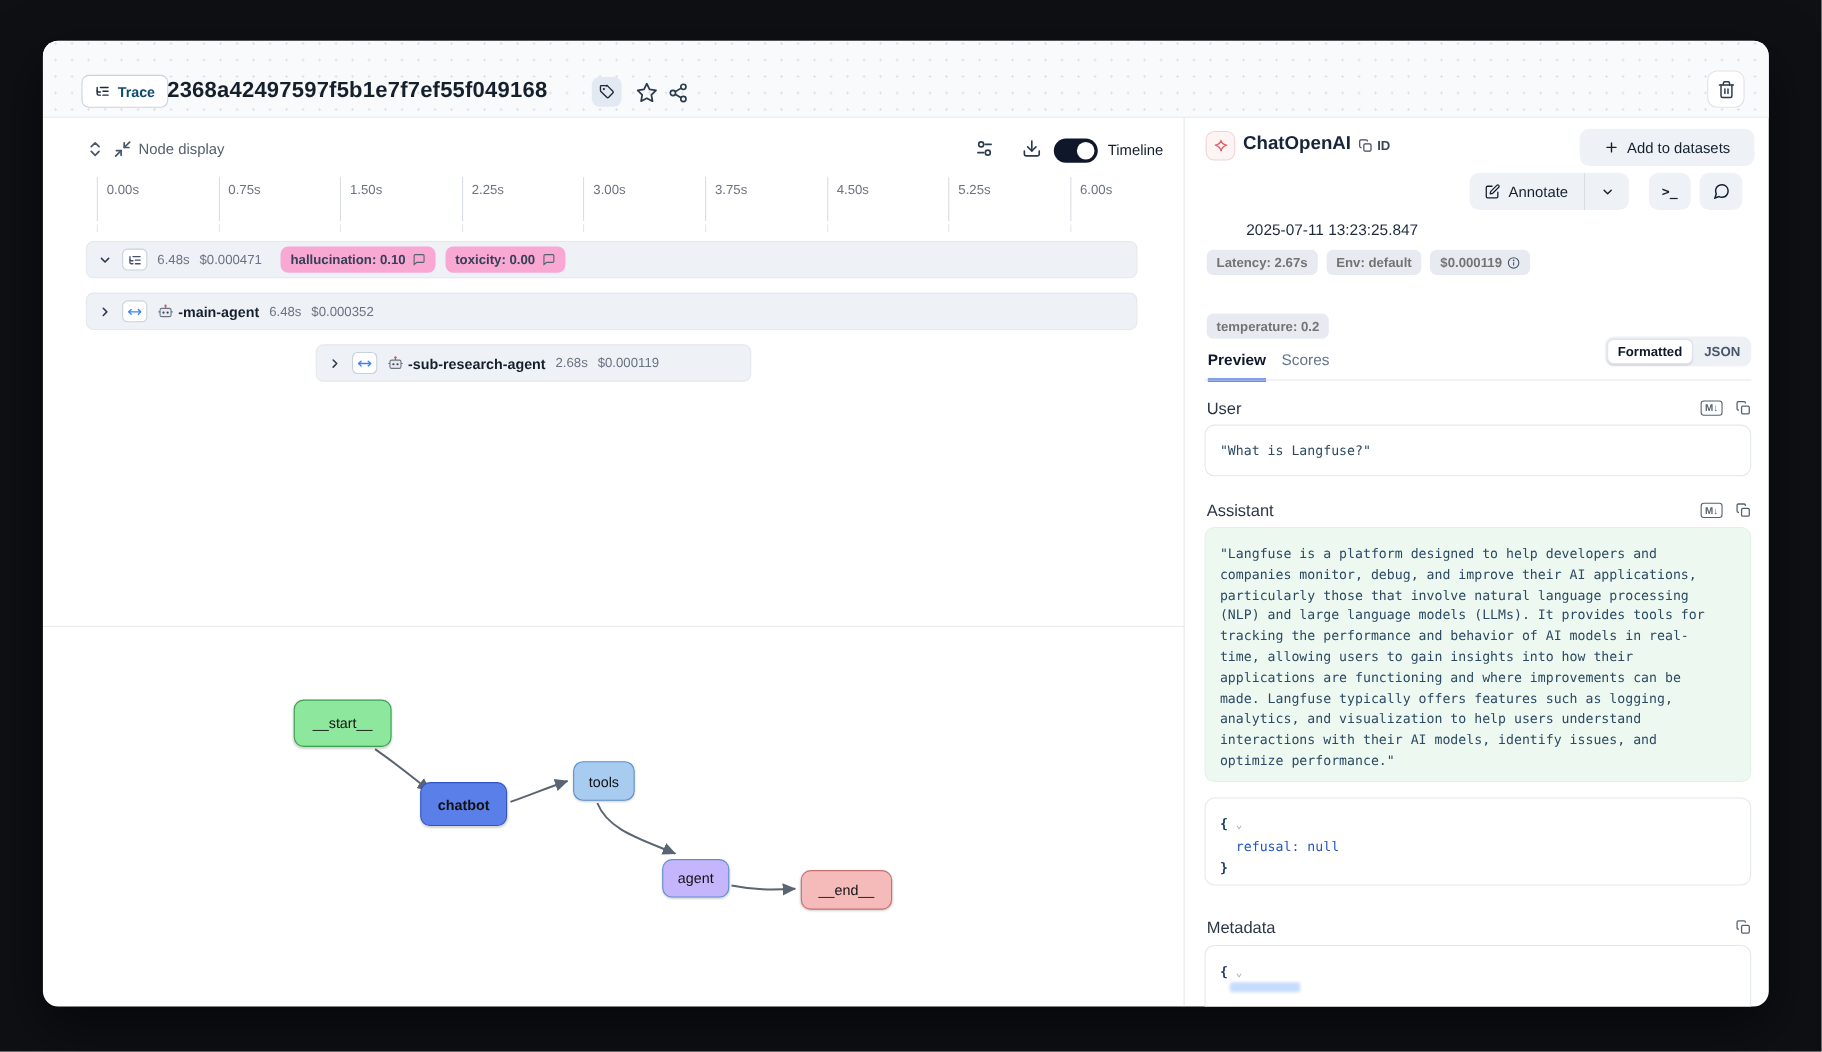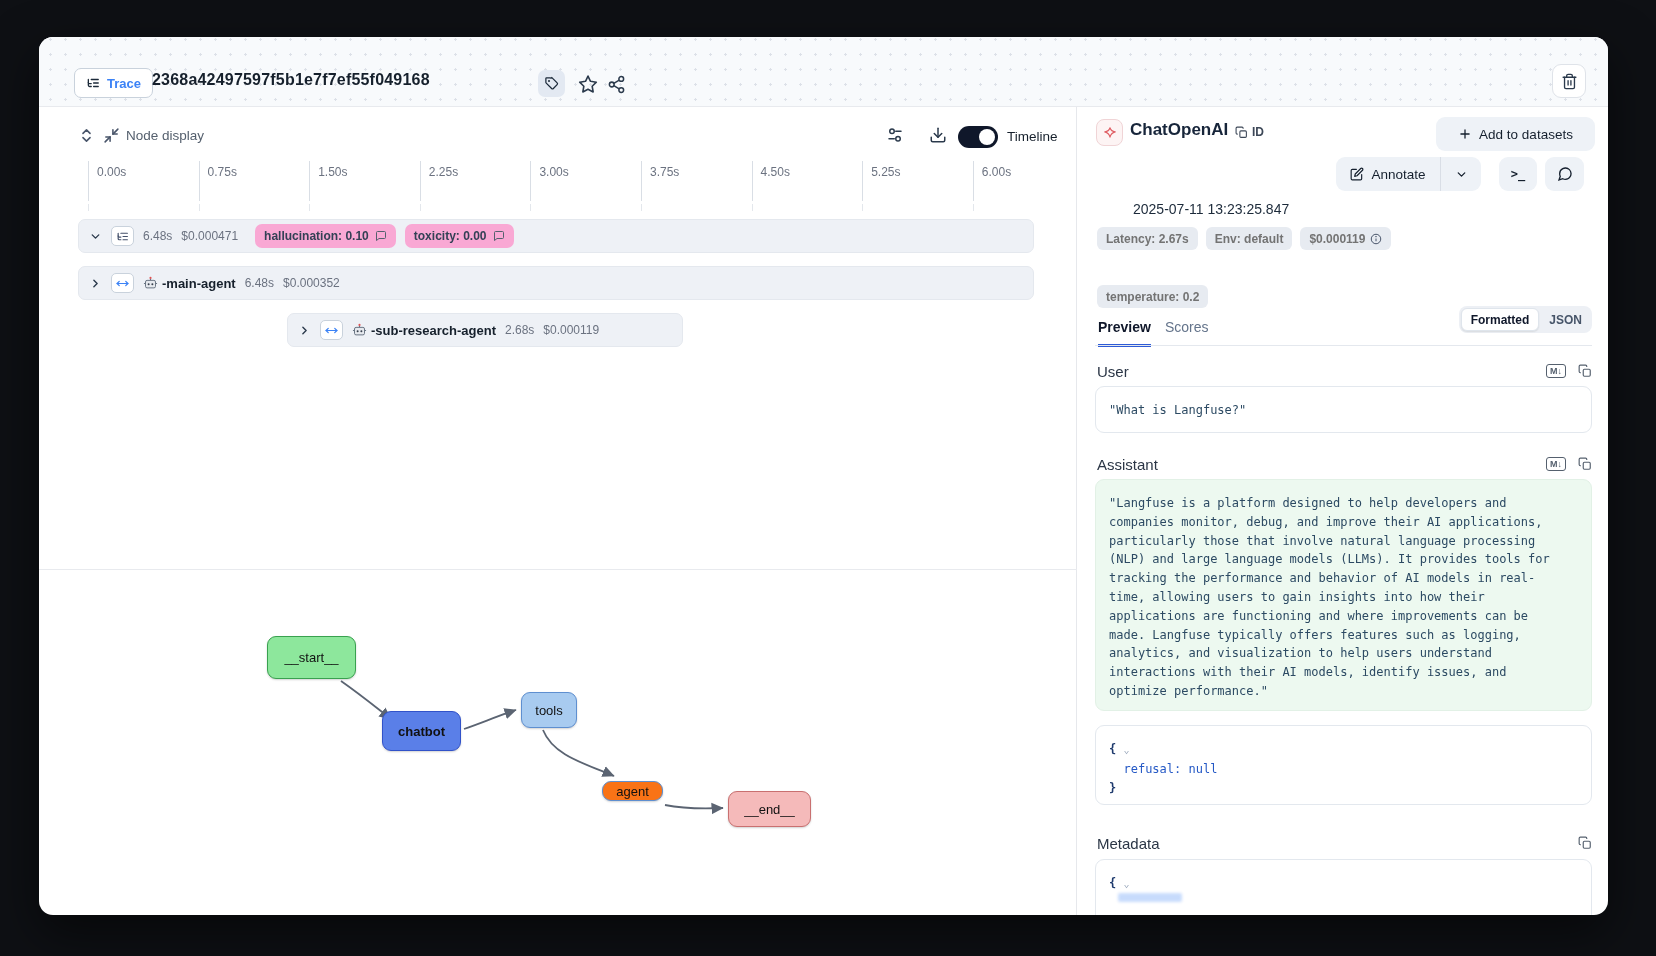--- a/index.html
+++ b/index.html
@@ -20,25 +20,25 @@
     position:absolute; left:0; top:0; width:100%; height:70px;
     background:#f8fafc;
     background-image:radial-gradient(#dde1e8 1px, transparent 1.2px);
     background-size:15px 15px; background-position:4px 10px;
     border-bottom:1px solid #e8eaee;
   }
   .trace-badge{
     position:absolute; left:35px; top:31px; height:30px;
     display:inline-flex; align-items:center; gap:7px; padding:0 11px;
     background:#fff; border:1px solid #c9d2dc; border-radius:7px;
-    font-size:13px; font-weight:700; color:#3b82f6;text-align:center;
+    font-size:13px; font-weight:700; color:#0c4a6e;text-align:center;
   }
   .trace-id{
     position:absolute; left:113px; top:34px;
-    font-size:16px; font-weight:700; color:#16202c; letter-spacing:.2px;
+    font-size:20px; font-weight:700; color:#16202c; letter-spacing:.2px;
   }
   .icon-btn{ display:inline-flex; align-items:center; justify-content:center; cursor:pointer; background:transparent; border:none; color:#2b3a4c; }
   .tag-btn{ position:absolute; left:499px; top:33px; width:27px; height:27px; background:#e3e9f2; border-radius:7px; }
   .star-btn{ position:absolute; left:538px; top:36px; width:22px; height:22px; }
   .share-btn{ position:absolute; left:566px; top:36px; width:22px; height:22px; }
   .trash-btn{ position:absolute; left:1513px; top:27px; width:34px; height:34px; border:1px solid #dfe3e9; border-radius:9px; background:#fff; }
   
   .left-panel{ position:absolute; left:0; top:70px; width:1038px; bottom:0; border-right:1px solid #e6e8ec; }
   .right-panel{ position:absolute; left:1038px; top:70px; width:531px; bottom:0; }
   
@@ -338,21 +338,21 @@
       </svg>
       <div class="gnode" style="left:228px;top:67px;width:89px;height:43px;background:#8de79c;border-color:#39a14f">
           <span>__start__</span>
         </div>
       <div class="gnode" style="left:343px;top:142px;width:79px;height:40px;background:#5a7fe8;border-color:#3152c9;font-weight:700">
           <span>chatbot</span>
         </div>
       <div class="gnode" style="left:482px;top:123px;width:56px;height:36px;background:#a8cbf0;border-color:#5e8fd0">
           <span>tools</span>
         </div>
-      <div class="gnode" style="left:563px;top:212px;width:61px;height:20px;background:#f97316;border-color:#5e8fd0">
+      <div class="gnode" style="left:563px;top:212px;width:61px;height:35px;background:#c4b5fd;border-color:#5e8fd0">
           <span>agent</span>
         </div>
       <div class="gnode" style="left:689px;top:222px;width:83px;height:36px;background:#f5baba;border-color:#c97070">
           <span>__end__</span>
         </div>
     </div>
   </div>
 
   <div class="right-panel">
 

